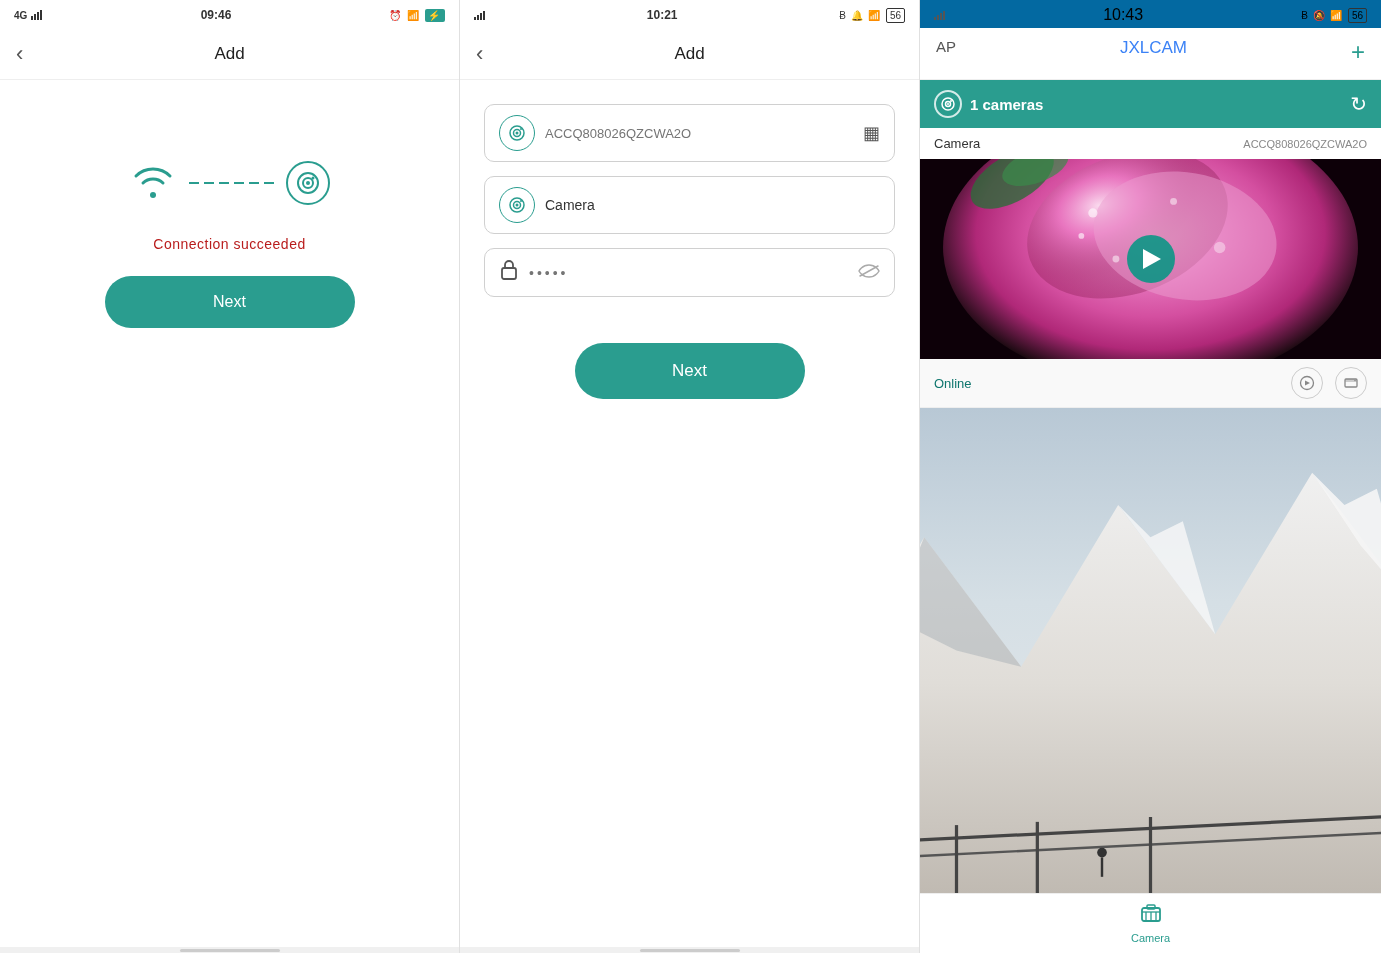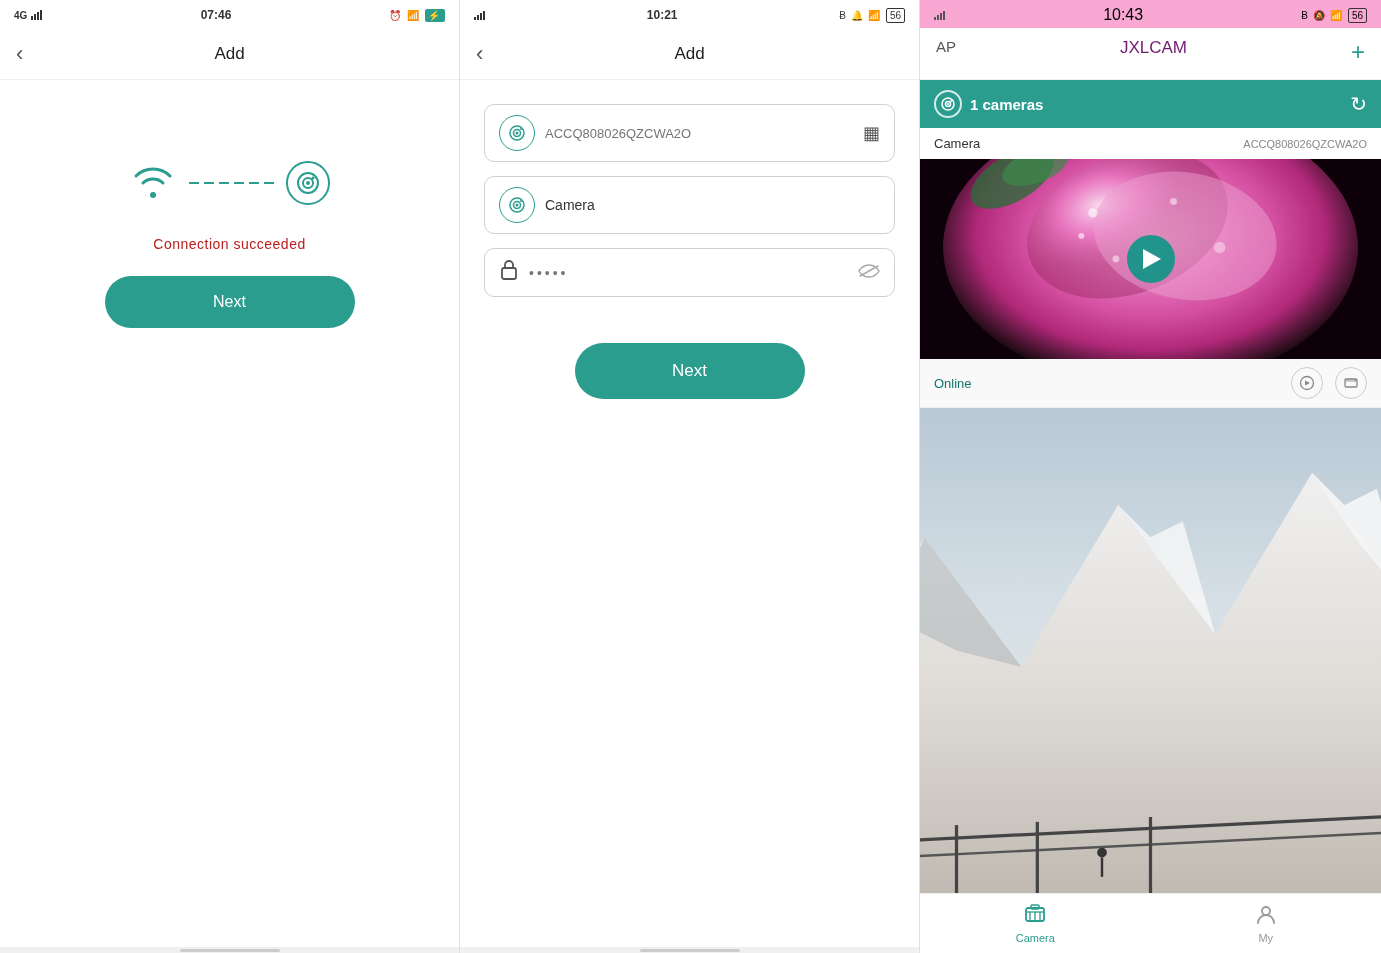--- a/index.html
+++ b/index.html
@@ -206,21 +206,21 @@
     .p3-header {
       display: flex;
       align-items: flex-start;
       justify-content: space-between;
       padding: 10px 16px;
       background: #fff;
       border-bottom: 1px solid #eee;
       height: 52px;
     }
     .p3-header-left { font-size: 15px; color: #555; }
-    .p3-header-center { font-size: 17px; font-weight: 500; color: #701a75; }
+    .p3-header-center { font-size: 17px; font-weight: 500; color: #3b82f6; }
     .p3-header-right { font-size: 24px; color: #2a9d8f; background: none; border: none; cursor: pointer; }
 
     
     .camera-list-section {
       background: #fff;
       margin: 0;
     }
     .cameras-header {
       display: flex;
       align-items: center;
@@ -395,21 +395,21 @@
     }
     .indicator-line {
       height: 3px;
       width: 100px;
       background: #ccc;
       border-radius: 2px;
     }
 
     
     .p3-status {
-      background: #f9a8d4;
+      background: #0369a1;
       display: flex;
       align-items: center;
       justify-content: space-between;
       padding: 5px 14px 3px;
       height: 28px;
     }
   </style>
 </head>
 <body>
 
@@ -418,21 +418,21 @@
   <div class="status-bar">
     <div style="display:flex;align-items:center;gap:4px">
       <span style="font-size:10px;font-weight:700">4G</span>
       <div class="signal-bars">
         <span style="height:4px"></span>
           <span style="height:6px"></span>
           <span style="height:8px"></span>
           <span style="height:10px"></span>
       </div>
     </div>
-    <span class="time">07:46</span>
+    <span class="time">09:46</span>
     <div class="status-bar-right">
       <span>⏰</span>
       <span>📶</span>
       <span style="font-size:10px;background:#2a9d8f;color:#fff;padding:1px 4px;border-radius:2px">⚡</span>
     </div>
   </div>
 
   <div class="header">
     <button class="back-btn">‹</button>
     <span class="header-title">Add</span>
@@ -702,23 +702,14 @@
           <rect x="2" y="5" width="18" height="13" rx="2" stroke="#2a9d8f" stroke-width="1.8"></rect>
           <rect x="7" y="2" width="8" height="4" rx="1" stroke="#2a9d8f" stroke-width="1.5"></rect>
           <line x1="2" y1="9" x2="20" y2="9" stroke="#2a9d8f" stroke-width="1.3"></line>
           <line x1="6" y1="9" x2="6" y2="18" stroke="#2a9d8f" stroke-width="1.3"></line>
           <line x1="11" y1="9" x2="11" y2="18" stroke="#2a9d8f" stroke-width="1.3"></line>
           <line x1="16" y1="9" x2="16" y2="18" stroke="#2a9d8f" stroke-width="1.3"></line>
         </svg>
       </span>
       <span class="nav-label">Camera</span>
     </div>
-    <div class="nav-item">
-      <span class="nav-icon">
-        <svg width="22" height="22" viewBox="0 0 22 22" fill="none">
-          <circle cx="11" cy="8" r="4" stroke="#999" stroke-width="1.8"></circle>
-          <path d="M3 20c0-4.4 3.6-8 8-8s8 3.6 8 8" stroke="#999" stroke-width="1.8" stroke-linecap="round" fill="none"></path>
-        </svg>
-      </span>
-      <span class="nav-label">My</span>
-    </div>
   </div>
 </div>
 
 </body></html>

